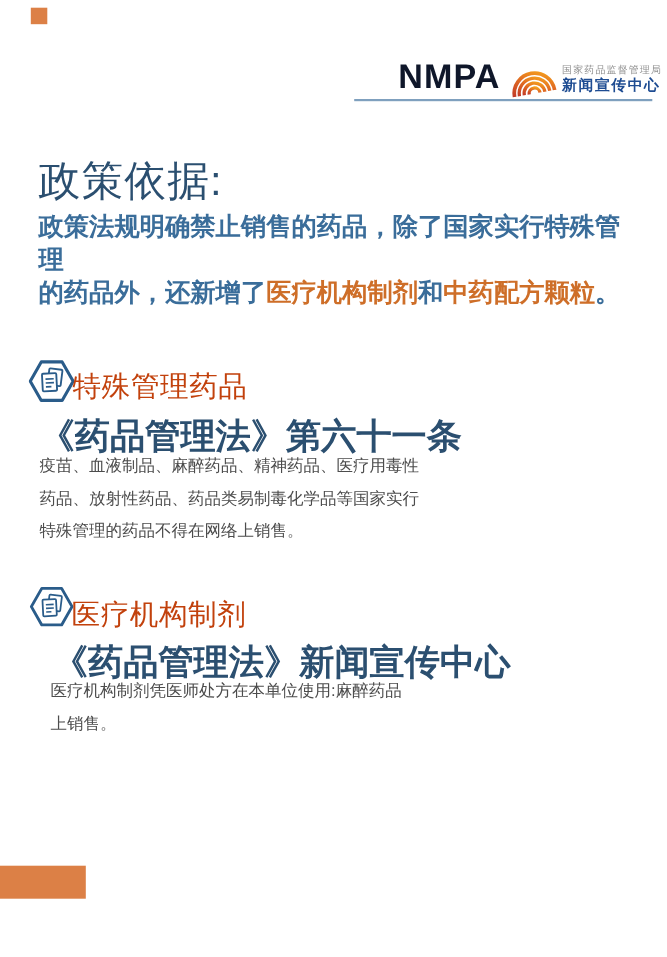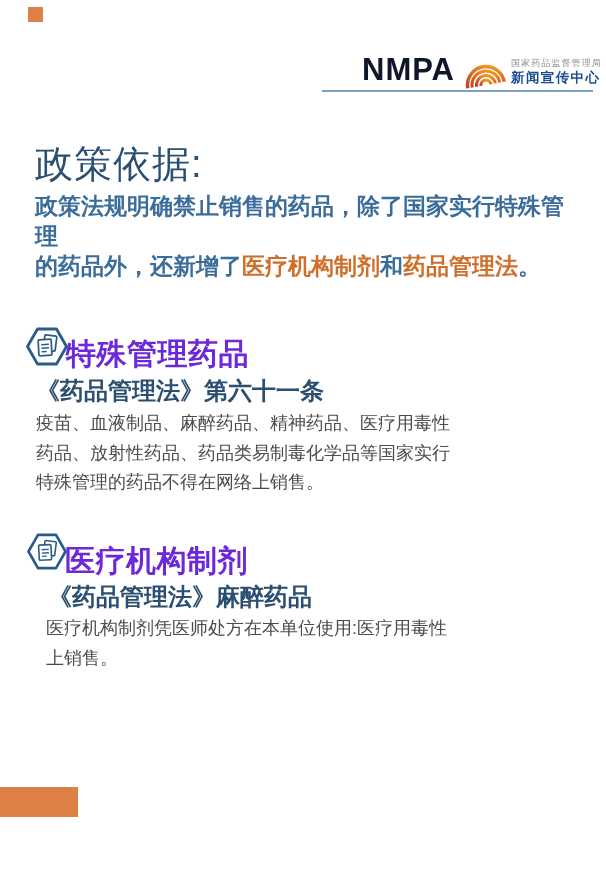--- a/index.html
+++ b/index.html
@@ -53,33 +53,33 @@
     font-size: 23px; line-height: 30px; font-weight: 600;
     color: #3A6D9A;
     white-space: pre-line;
   }
   .intro .hl { color: #CE6E28; }
 
   
   .section-icon-1 { left: 26px; top: 327px; }
   .section-icon-2 { left: 27px; top: 533px; }
   .section-heading {
-    font-size: 30px; font-weight: bold; color: #6d28d9;
+    font-size: 26px; font-weight: normal; color: #c2410c;
     letter-spacing: 0.5px; white-space: nowrap;
   }
   .heading-1 { left: 66px; top: 334px; }
   .heading-2 { left: 65px; top: 541px; }
   .law-ref {
-    font-size: 24px; font-weight: bold; color: #2B4F70;
+    font-size: 32px; font-weight: bold; color: #2B4F70;
     white-space: nowrap;
   }
   .law-ref-1 { left: 36px; top: 375px; }
   .law-ref-2 { left: 48px; top: 581px; }
   .body-text {
-    font-size: 18px; line-height: 29.5px; color: #4C4C4C;
+    font-size: 15px; line-height: 29.5px; color: #4C4C4C;
     white-space: pre-line;
   }
   .body-1 { left: 36px; top: 409px; width: 545px; }
   .body-2 { left: 46px; top: 614px; width: 540px; }
 
   
   .bottom-bar {
     left: 0px; top: 787px; width: 78px; height: 30px;
     background: #DC8046;
   }
@@ -109,21 +109,21 @@
   </svg>
 </div>
 
 <div class="abs logo-org">国家药品监督管理局</div>
 <div class="abs logo-division">新闻宣传中心</div>
 <div class="abs header-rule"></div>
 
 <h1 class="abs page-title">政策依据:</h1>
 
 <p class="abs intro"><span>政策法规明确禁止销售的药品，除了国家实行特殊管理
-的药品外，还新增了</span><span class="hl">医疗机构制剂</span><span>和</span><span class="hl">药品管理法</span><span>。</span></p>
+的药品外，还新增了</span><span class="hl">医疗机构制剂</span><span>和</span><span class="hl">中药配方颗粒</span><span>。</span></p>
 
 <div class="abs section-icon-1">
   <svg width="42" height="39" viewBox="0 0 42 39">
     <polygon points="1.5,19.5 11.5,2 30.5,2 40.5,19.5 30.5,37 11.5,37" fill="#ffffff" stroke="#2A5C8A" stroke-width="2.8" stroke-linejoin="round"></polygon>
     <g>
       <rect x="18" y="8.5" width="12" height="15" rx="1" fill="#ffffff" stroke="#2A5C8A" stroke-width="1.7" transform="rotate(7 24 16)"></rect>
       <rect x="12.5" y="12.5" width="13" height="16" rx="1" fill="#ffffff" stroke="#2A5C8A" stroke-width="1.7" transform="rotate(-3 19 20)"></rect>
       <g stroke="#2A5C8A" stroke-width="1.5" transform="rotate(-3 19 20)">
         <line x1="15.5" y1="17.5" x2="23" y2="17.5"></line>
         <line x1="15.5" y1="21" x2="23" y2="21"></line>
@@ -146,17 +146,17 @@
       <rect x="12.5" y="12.5" width="13" height="16" rx="1" fill="#ffffff" stroke="#2A5C8A" stroke-width="1.7" transform="rotate(-3 19 20)"></rect>
       <g stroke="#2A5C8A" stroke-width="1.5" transform="rotate(-3 19 20)">
         <line x1="15.5" y1="17.5" x2="23" y2="17.5"></line>
         <line x1="15.5" y1="21" x2="23" y2="21"></line>
         <line x1="15.5" y1="24.5" x2="20.5" y2="24.5"></line>
       </g>
     </g>
   </svg>
 </div>
 <div class="abs section-heading heading-2">医疗机构制剂</div>
-<div class="abs law-ref law-ref-2">《药品管理法》麻醉药品</div>
-<p class="abs body-text body-2">医疗机构制剂凭医师处方在本单位使用:医疗用毒性
+<div class="abs law-ref law-ref-2">《药品管理法》新闻宣传中心</div>
+<p class="abs body-text body-2">医疗机构制剂凭医师处方在本单位使用:麻醉药品
 上销售。</p>
 
 <div class="abs bottom-bar"></div>
 
 </body></html>

